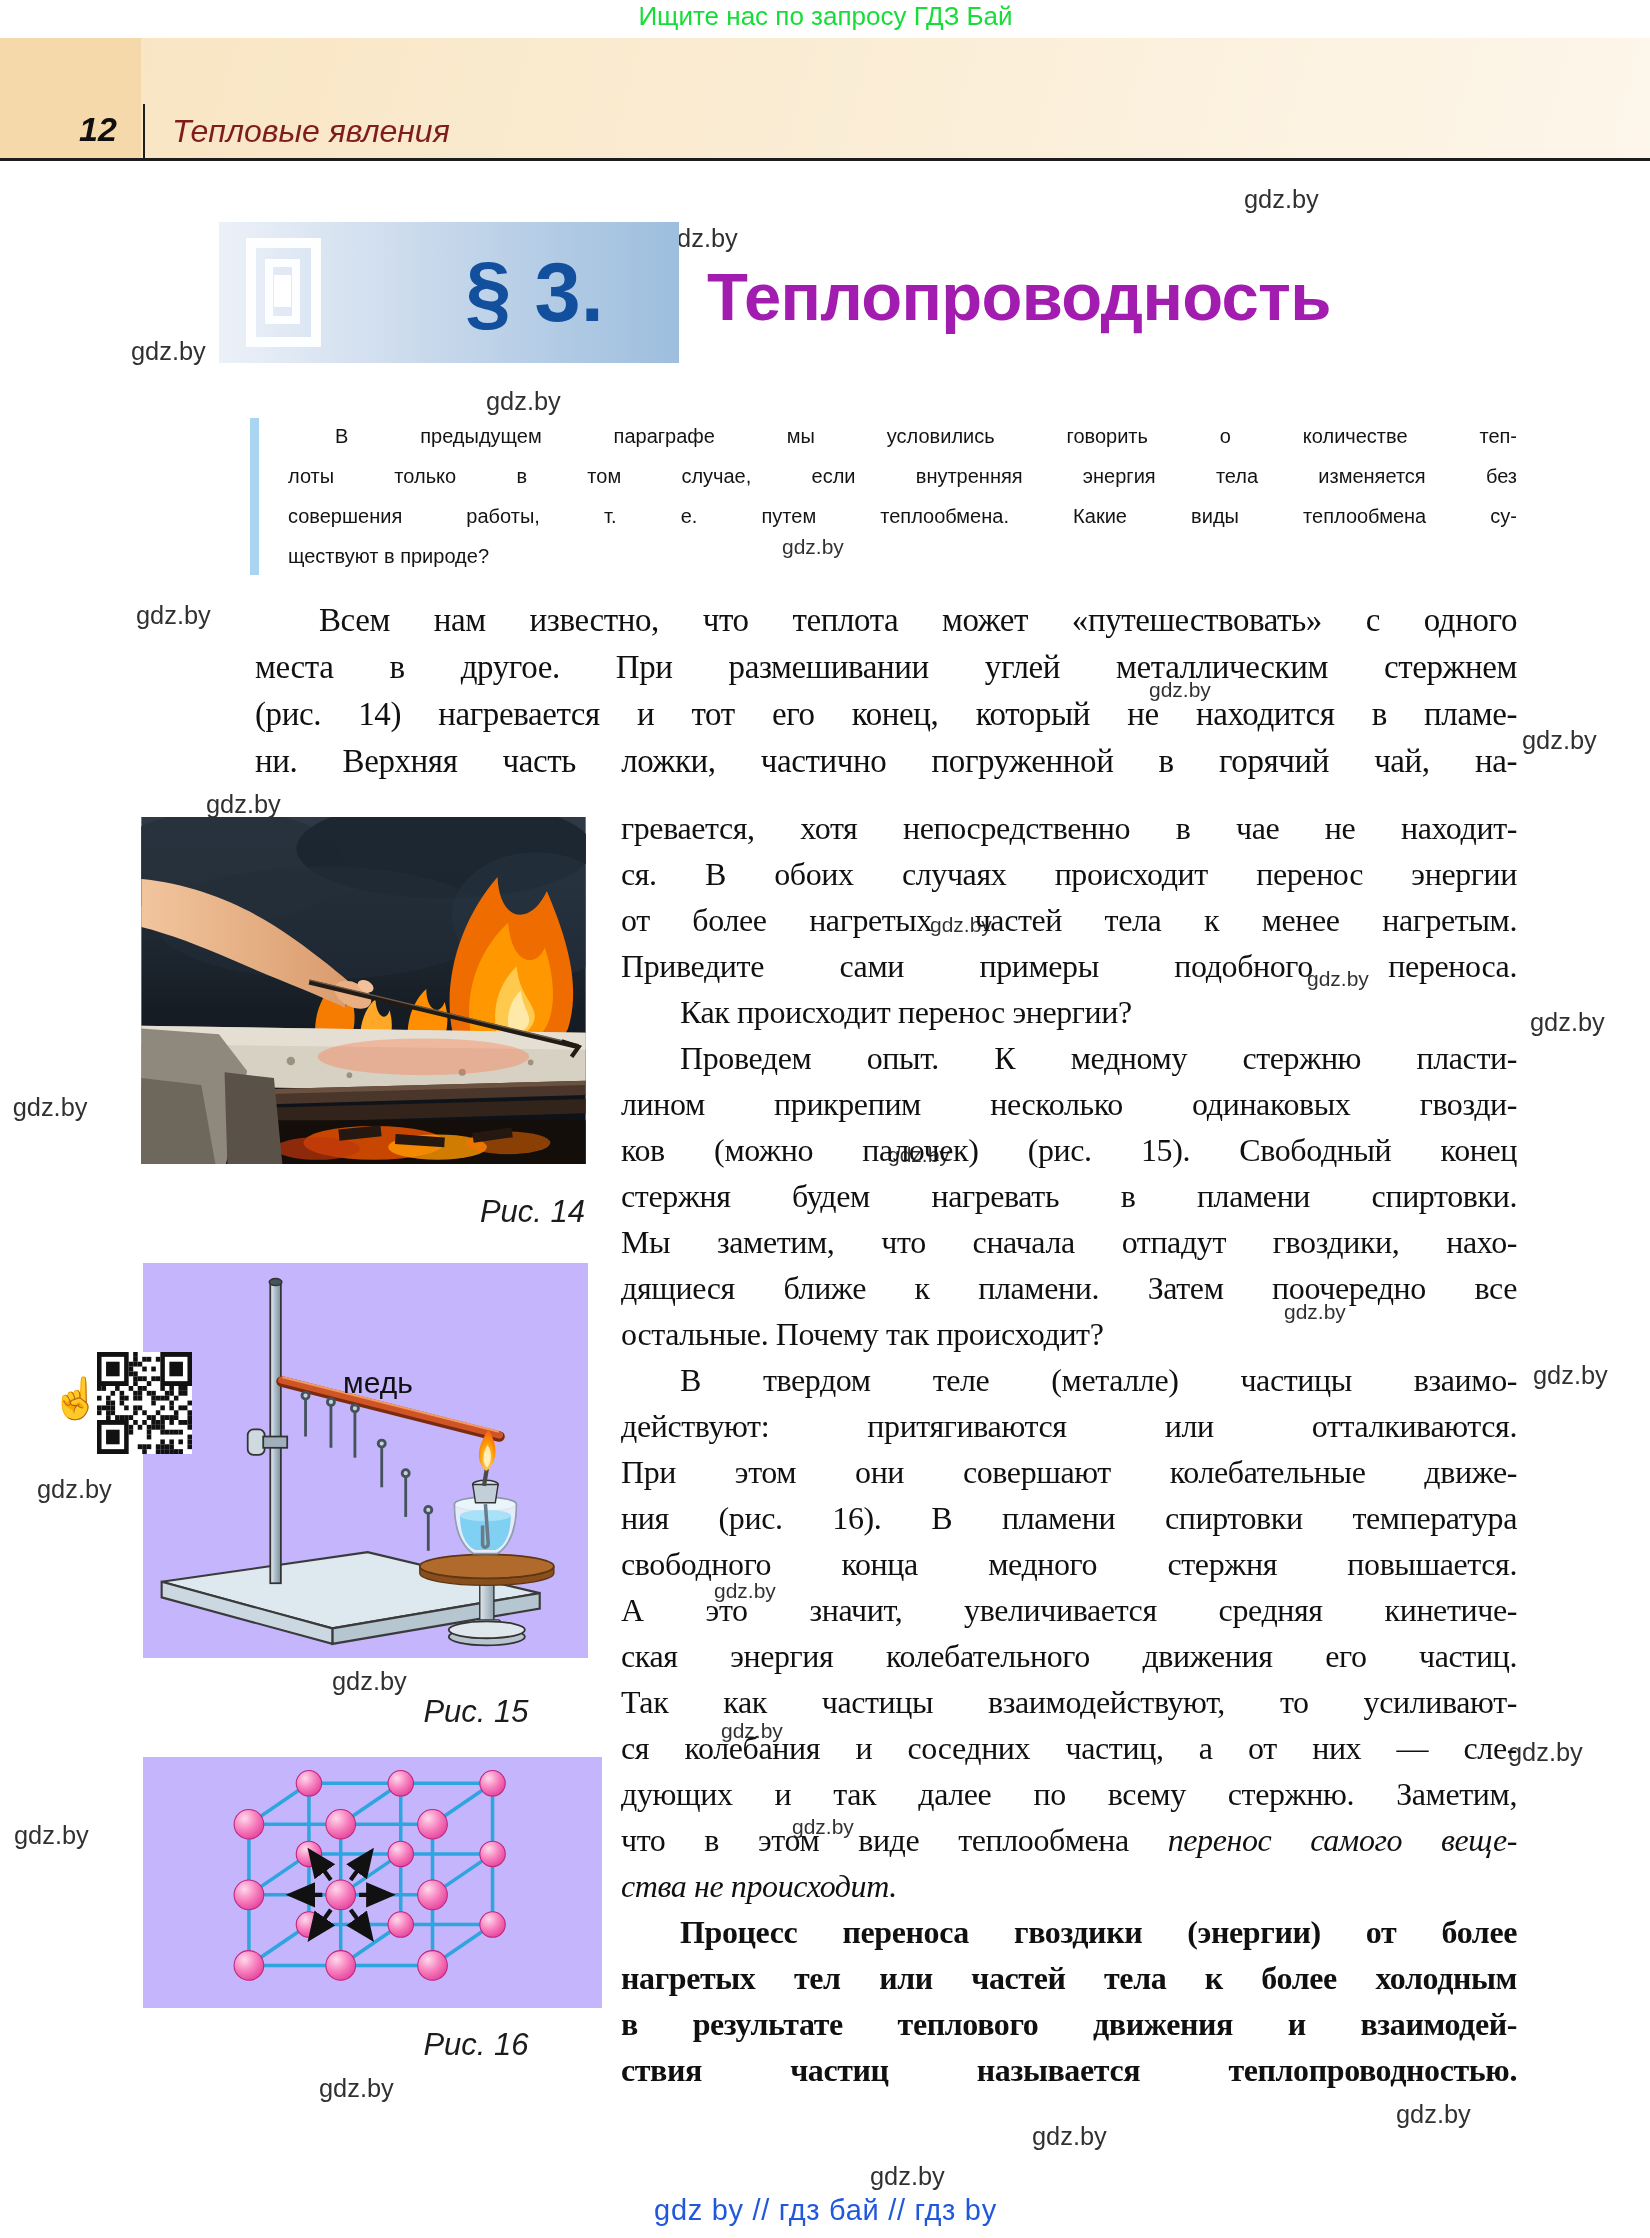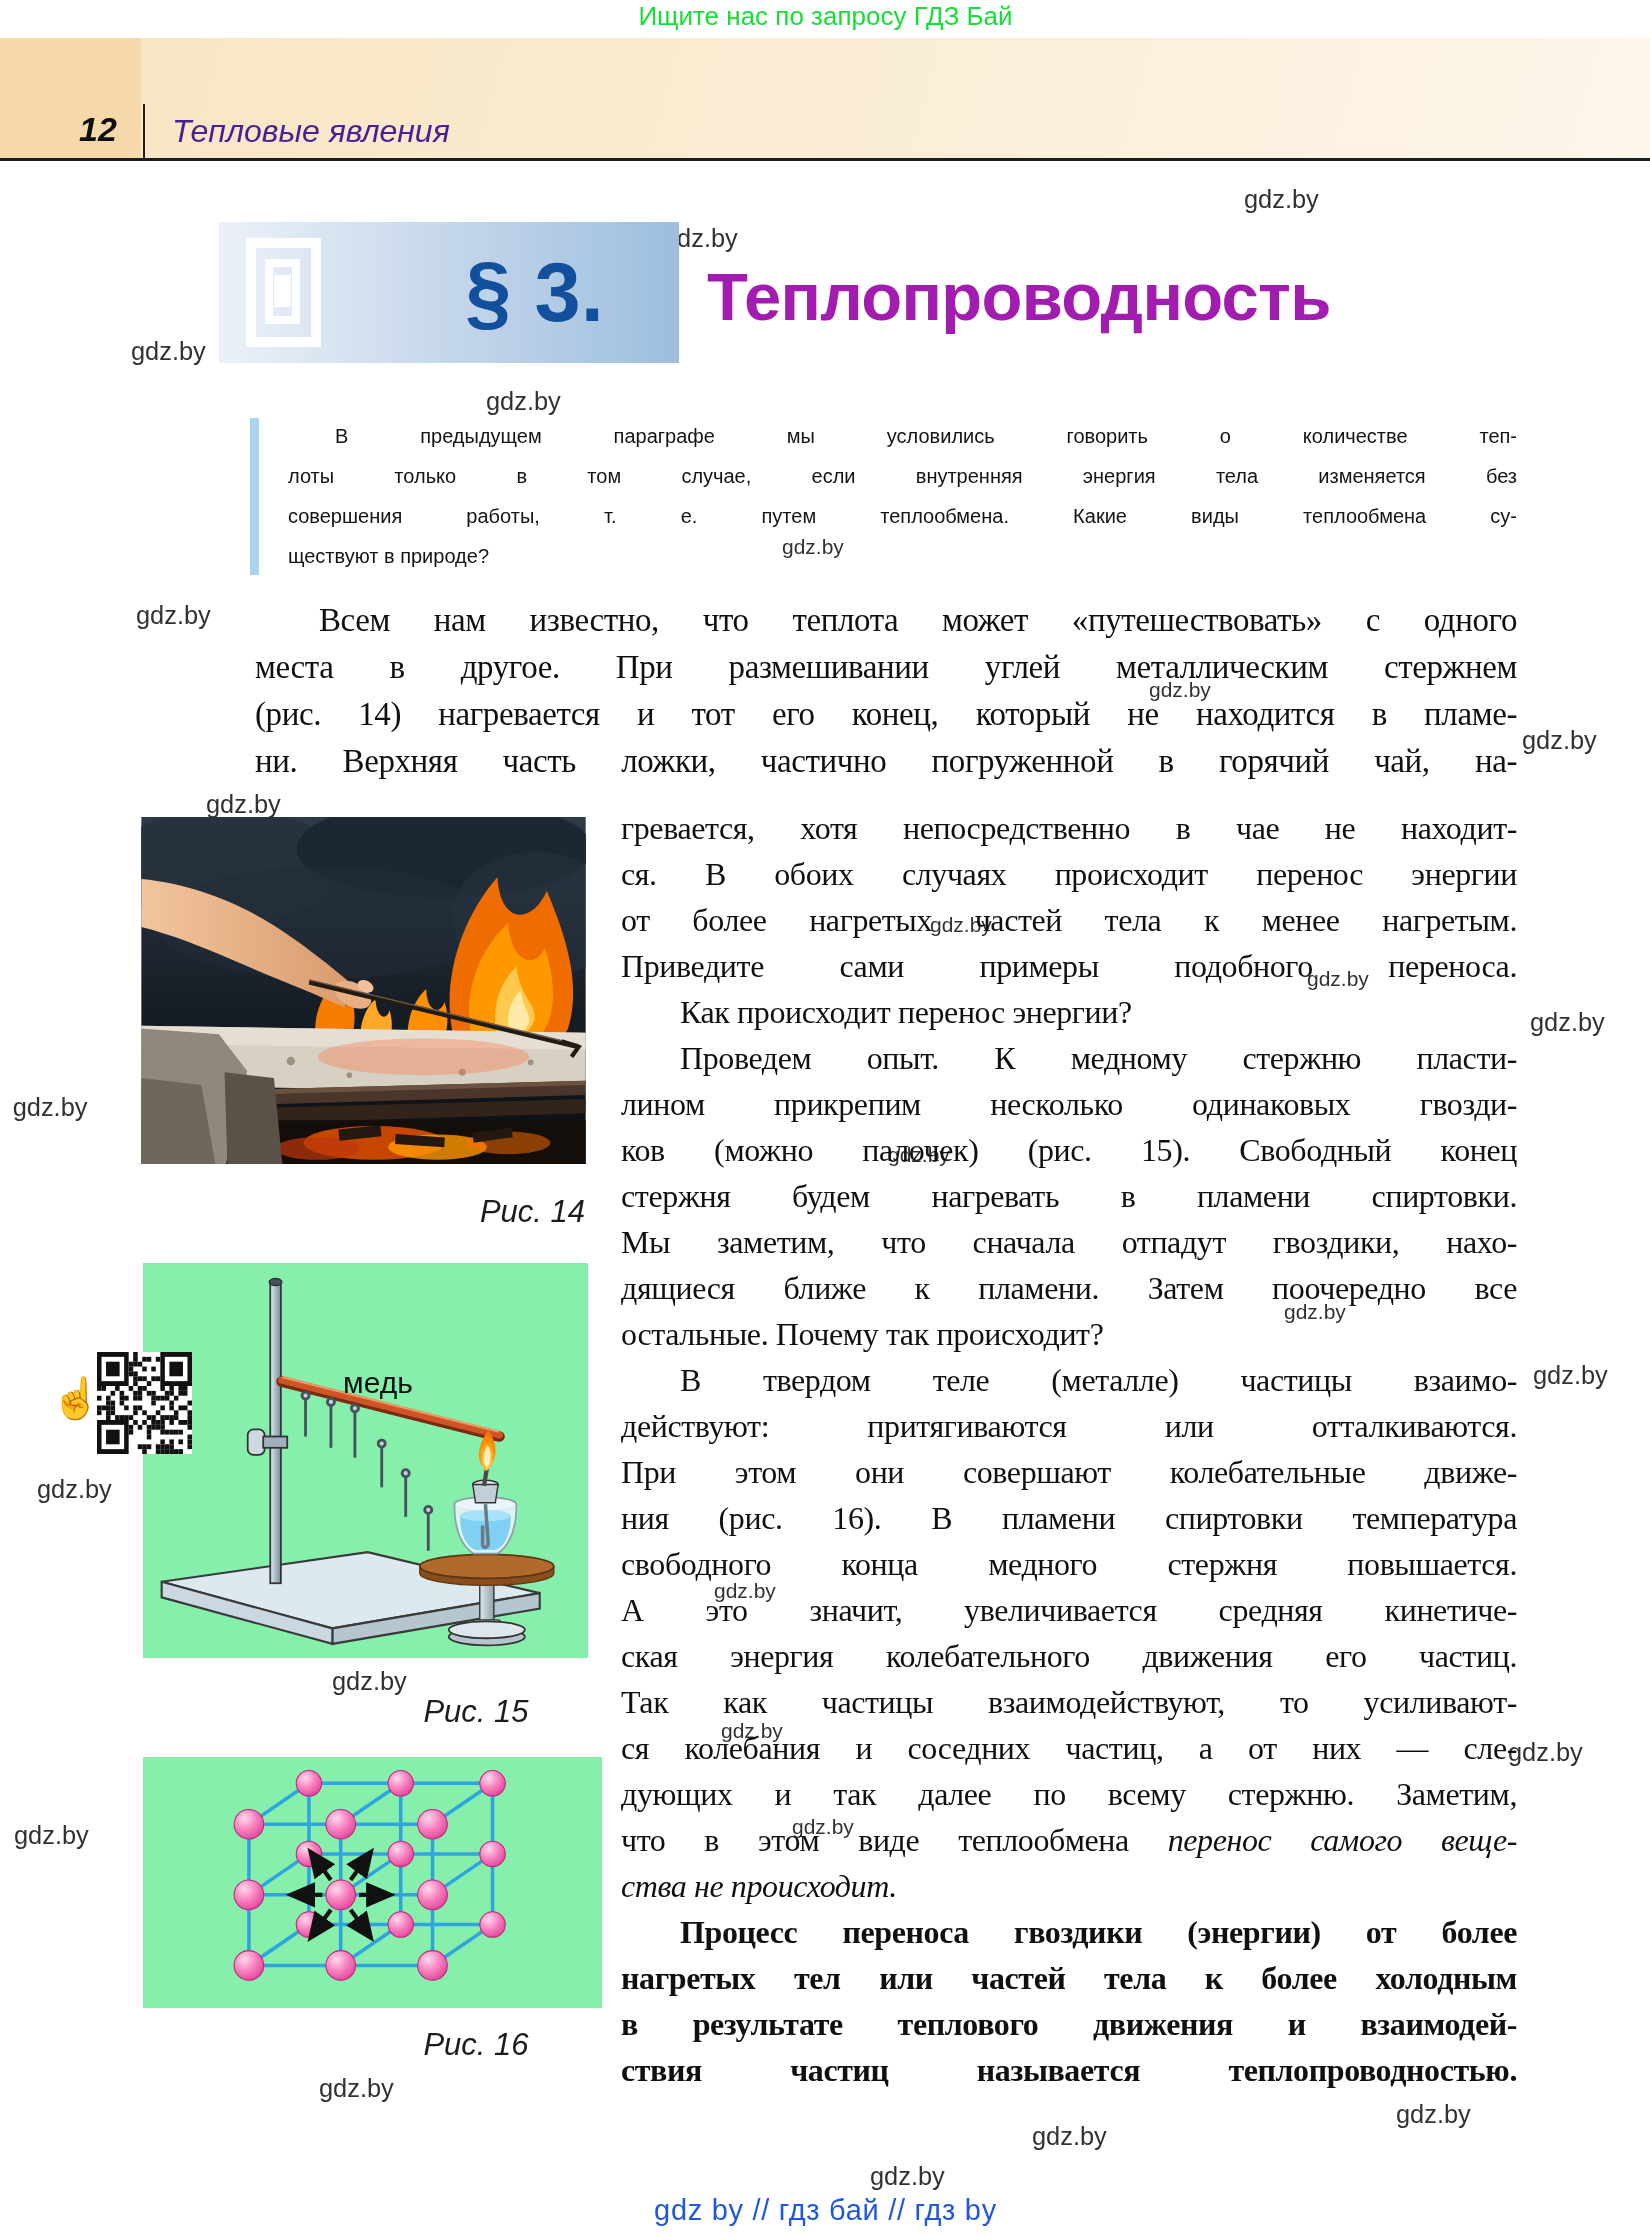--- a/index.html
+++ b/index.html
@@ -11,21 +11,21 @@
   .banner{top:1.4px;left:0;width:100%;text-align:center;font-size:26px;
           color:#17dd38;font-weight:400;}
 
   
   .band{top:38px;left:0;width:100%;height:120px;
         background:linear-gradient(105deg,#f8e4c0 0%,#fbeed7 55%,#fdf6ea 100%);}
   .band-left{top:38px;left:0;width:141px;height:120px;background:#f5d9ab;}
   .band-rule{top:158px;left:0;width:100%;height:2.8px;background:#1d1d1d;}
   .band-vrule{top:104px;left:143px;width:2.1px;height:54px;background:#1d1d1d;}
   .page-num{top:110px;left:79px;font-size:34px;font-weight:bold;font-style:italic;color:#101010;}
-  .run-title{top:113px;left:172px;font-size:32px;font-style:italic;color:#4c1d95;}
+  .run-title{top:113px;left:172px;font-size:32px;font-style:italic;color:#7f1d1d;}
 
   
   .sec-box{top:222px;left:219px;width:460px;height:141px;
            background:linear-gradient(90deg,#ecf1f8 0%,#c9d9ec 45%,#9dbede 100%);}
   .spiral{position:absolute;left:27px;top:15.5px;width:75px;height:109px;
           border:10.6px solid rgba(255,255,255,.93);box-sizing:border-box;}
   .spiral .m{position:absolute;left:9.2px;top:11.3px;width:35px;height:65px;
              border:8.5px solid rgba(255,255,255,.93);box-sizing:border-box;}
   .spiral .c{position:absolute;left:0.7px;top:7.8px;width:17px;height:32px;background:#ffffff;}
   .sec-num{position:absolute;left:185px;top:0;width:261px;height:141px;line-height:141px;
@@ -40,21 +40,21 @@
   .para .line .i{font-style:italic;}
   .para .line.b{font-weight:bold;}
   .sans-para{font-family:"Liberation Sans",sans-serif;font-size:20px;color:#141414;}
   .serif-para{font-family:"Liberation Serif","DejaVu Serif",serif;font-size:33px;color:#101010;letter-spacing:-0.4px;}
   .serif-col{font-size:32px;}
 
   
   .fig14{top:817px;left:141px;width:445px;height:347px;}
   .caption{font-size:31px;font-style:italic;color:#1c1c1c;}
   .cap14{top:1194px;left:423px;width:162px;text-align:right;}
-  .panel{background:#86efac;}
+  .panel{background:#c4b5fd;}
   .fig15{top:1263px;left:143px;width:445px;height:395px;}
   .fig15-label{position:absolute;left:200px;top:103px;font-size:30px;color:#111;}
   .cap15{top:1694px;left:395px;width:162px;text-align:center;}
   .fig16{top:1757px;left:143px;width:459px;height:251px;}
   .cap16{top:2027px;left:395px;width:162px;text-align:center;}
   .qr{top:1352px;left:97px;width:95px;height:102px;}
   .tap{top:1375px;left:51px;font-size:40px;color:#111;}
 
   
   .wm{position:absolute;color:#1f1f1f;font-family:"Liberation Sans",sans-serif;opacity:.92;}

